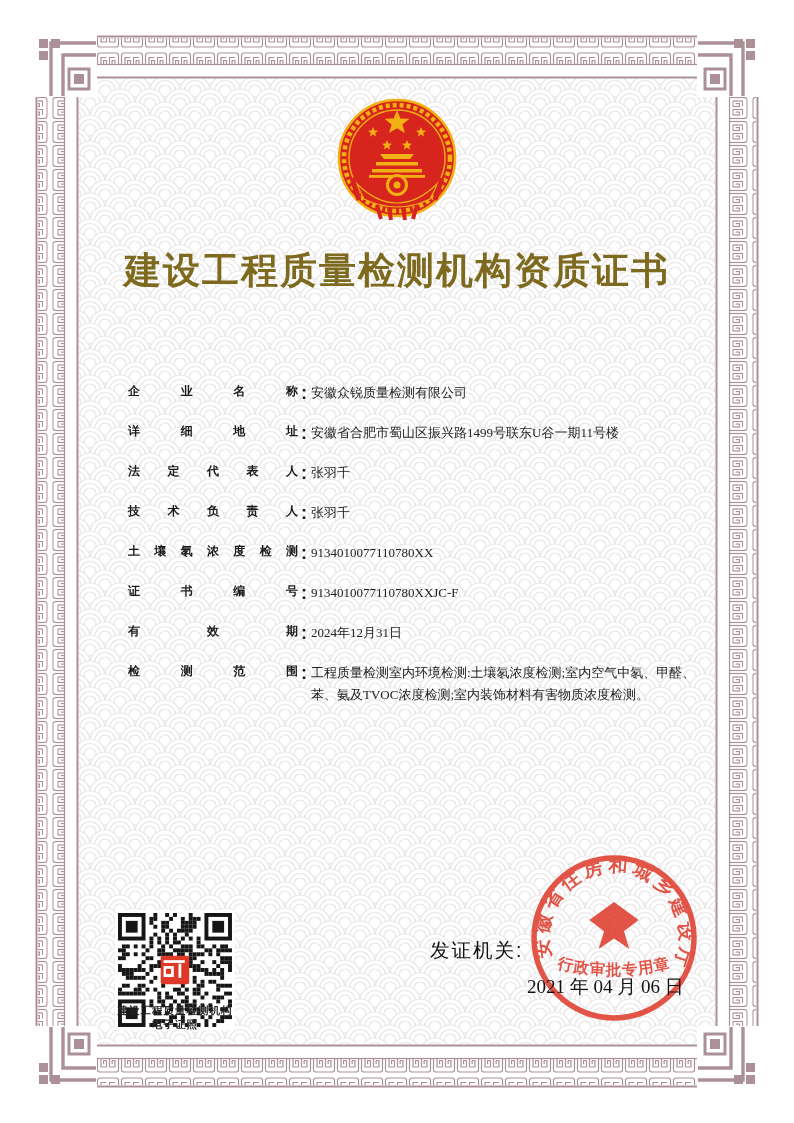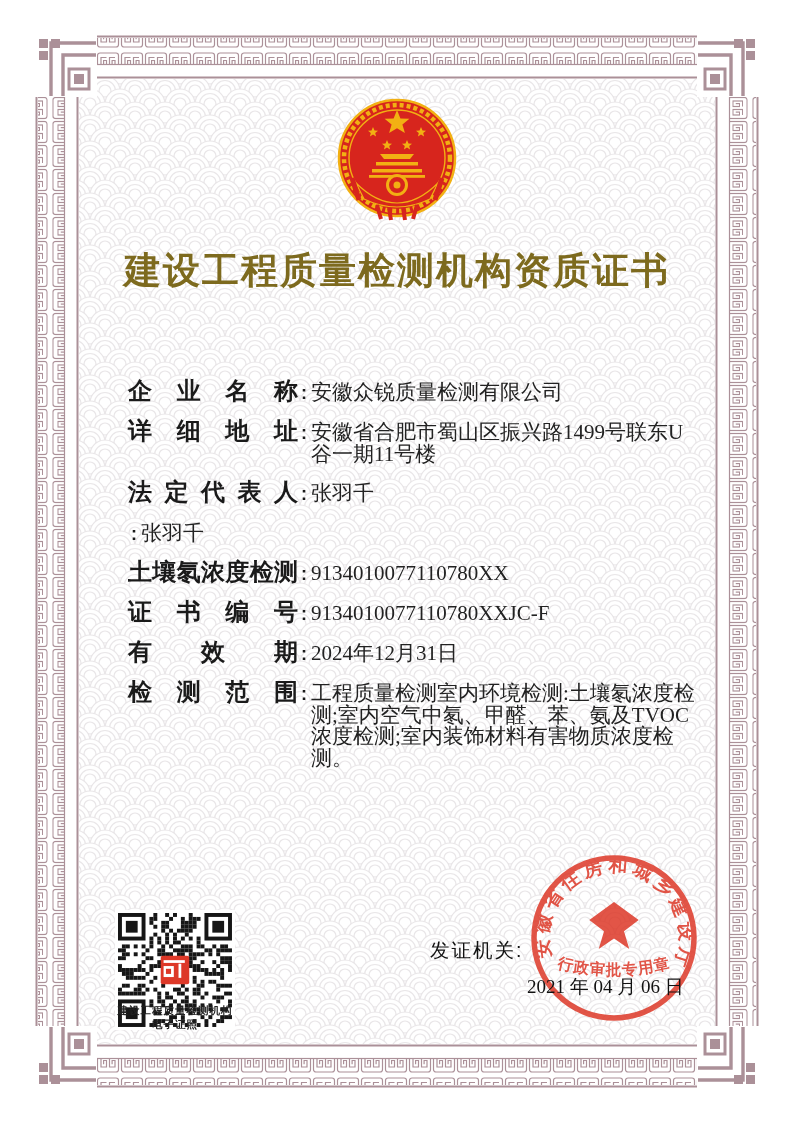--- a/index.html
+++ b/index.html
@@ -13,24 +13,24 @@
   }
   html,body{margin:0;padding:0;background:#fff;}
   .page{position:relative;width:794px;height:1123px;background:#fff;overflow:hidden;
         font-family:"Liberation Sans",sans-serif;}
   svg.layer{position:absolute;left:0;top:0;width:794px;height:1123px;}
   .title{position:absolute;left:0;right:0;top:246px;text-align:center;
          font-size:37px;font-weight:700;letter-spacing:2px;color:var(--title);}
   .fields{position:absolute;left:128px;top:380px;width:578px;}
   .field-row{display:flex;margin-bottom:16px;}
   .field-row:nth-child(2){}
-  .flabel{width:170px;font-weight:700;font-size:24px;line-height:22px;color:#1a1a1a;
+  .flabel{width:170px;font-weight:700;font-size:12px;line-height:22px;color:#1a1a1a;
           text-align:justify;text-align-last:justify;}
   .fcolon{font-weight:700;font-size:18px;line-height:22px;margin:2px 4px 0 3px;color:#1a1a1a;}
-  .fvalue{width:390px;font-family:"Liberation Serif",serif;font-size:21px;
+  .fvalue{width:390px;font-family:"Liberation Serif",serif;font-size:13px;
           line-height:21.5px;color:#222;padding-top:2px;}
   .issuer{position:absolute;left:430px;top:937px;font-size:19.5px;font-weight:400;
           letter-spacing:2px;color:#111;z-index:3;}
   .date{position:absolute;left:527px;top:974px;font-family:"Liberation Serif",serif;
         font-size:19px;color:#111;z-index:3;}
   .qr-caption{position:absolute;left:105px;width:140px;text-align:center;
         font-family:Liberation Mono, monospace;font-weight:700;font-size:10.5px;
         letter-spacing:1px;color:#222;}
   .cap1{top:1004px;}
   .cap2{top:1018px;}
@@ -485,20 +485,21 @@
         <div class="flabel">详细地址</div>
         <div class="fcolon">:</div>
         <div class="fvalue">安徽省合肥市蜀山区振兴路1499号联东U谷一期11号楼</div>
       </div>
       <div class="field-row">
         <div class="flabel">法定代表人</div>
         <div class="fcolon">:</div>
         <div class="fvalue">张羽千</div>
       </div>
       <div class="field-row">
+        <div class="flabel">技术负责人</div>
         <div class="fcolon">:</div>
         <div class="fvalue">张羽千</div>
       </div>
       <div class="field-row">
         <div class="flabel">土壤氡浓度检测</div>
         <div class="fcolon">:</div>
         <div class="fvalue">9134010077110780XX</div>
       </div>
       <div class="field-row">
         <div class="flabel">证书编号</div>

